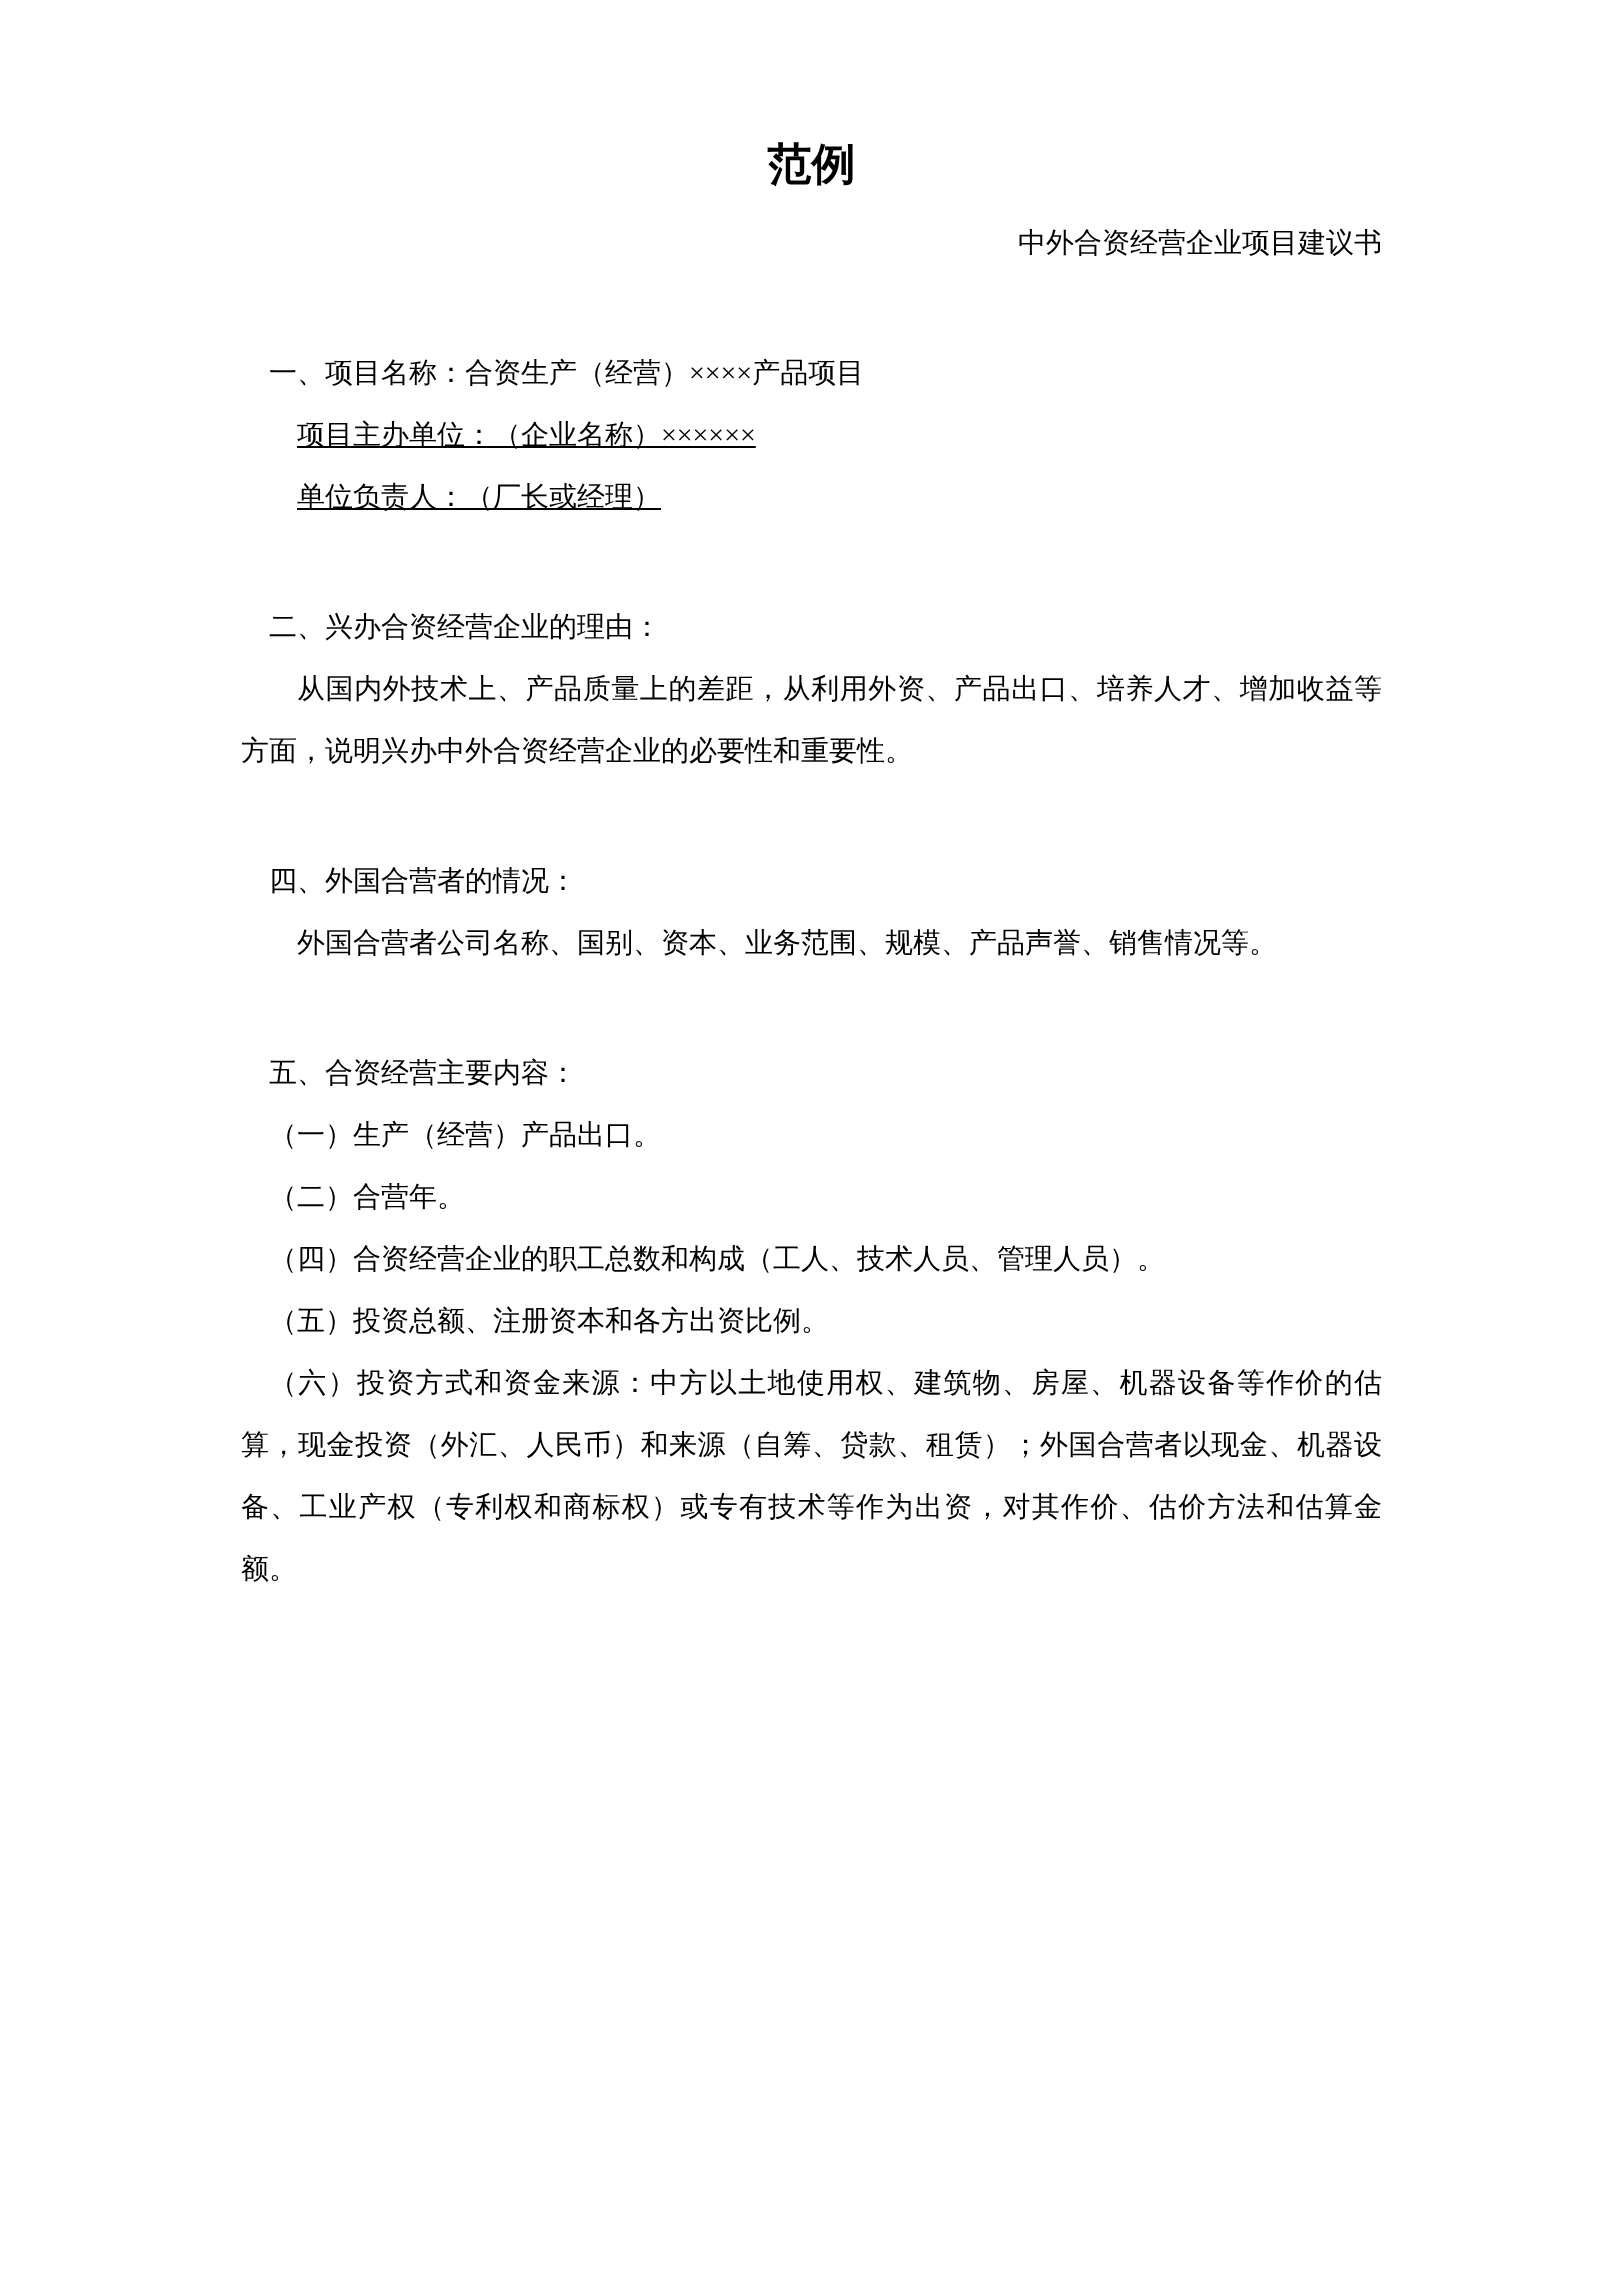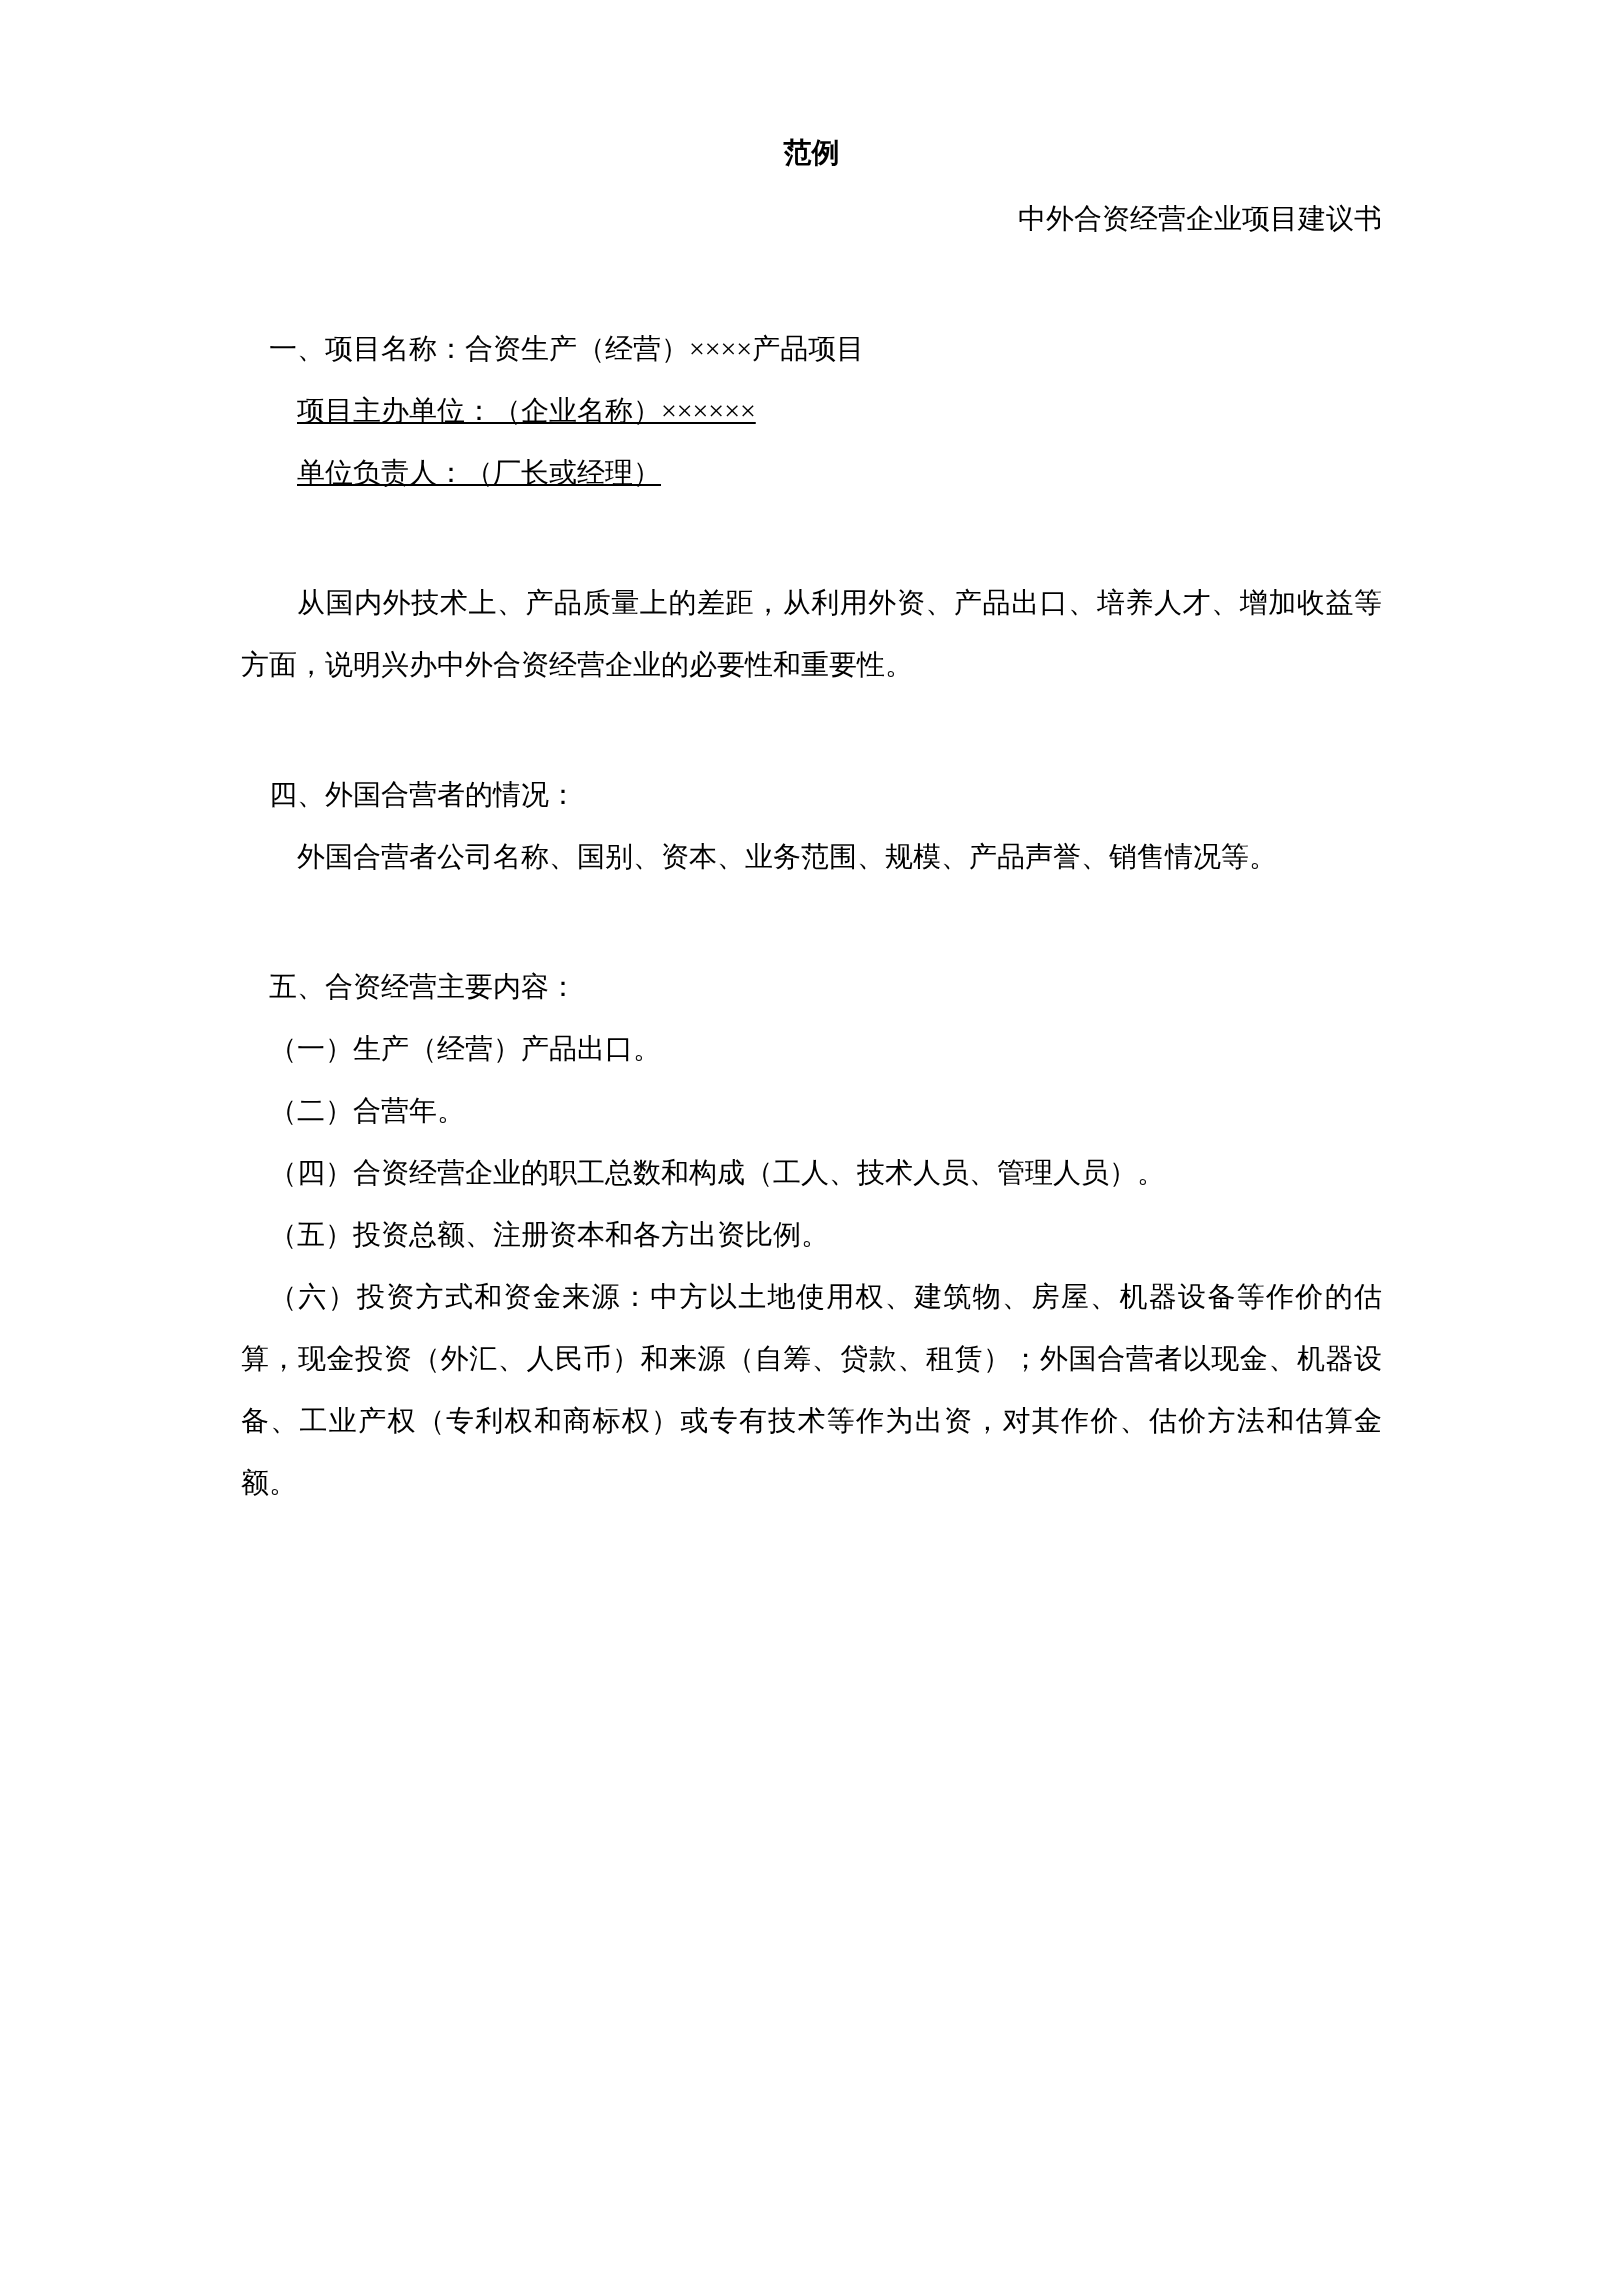--- a/index.html
+++ b/index.html
@@ -16,22 +16,22 @@
   }
   .page {
     box-sizing: border-box;
     width: 1623px;
     height: 2294px;
     padding: 118px 241px 0 241px;
     background: #ffffff;
     overflow: hidden;
   }
   .doc-title {
-    margin: 4px;
-    font-size: 28px;
+    margin: 16px;
+    font-size: 44px;
     font-weight: bold;
     text-align: center;
     line-height: 62px;
   }
   .doc-subtitle {
     margin: 173px 0 0 0;
     font-size: 28px;
     text-align: right;
     line-height: 62px;
   }
@@ -74,20 +74,21 @@
 
   <p class="doc-subtitle">中外合资经营企业项目建议书</p>
 
   <div class="section">
     <p class="head">一、项目名称：合资生产（经营）××××产品项目</p>
     <p class="sub-line">项目主办单位：（企业名称）××××××</p>
     <p class="sub-line">单位负责人：（厂长或经理）</p>
   </div>
 
   <div class="section">
+    <p class="head">二、兴办合资经营企业的理由：</p>
     <p class="para">从国内外技术上、产品质量上的差距，从利用外资、产品出口、培养人才、增加收益等方面，说明兴办中外合资经营企业的必要性和重要性。</p>
   </div>
 
 
   <div class="section">
     <p class="head">四、外国合营者的情况：</p>
     <p class="para">外国合营者公司名称、国别、资本、业务范围、规模、产品声誉、销售情况等。</p>
   </div>
 
   <div class="section">

